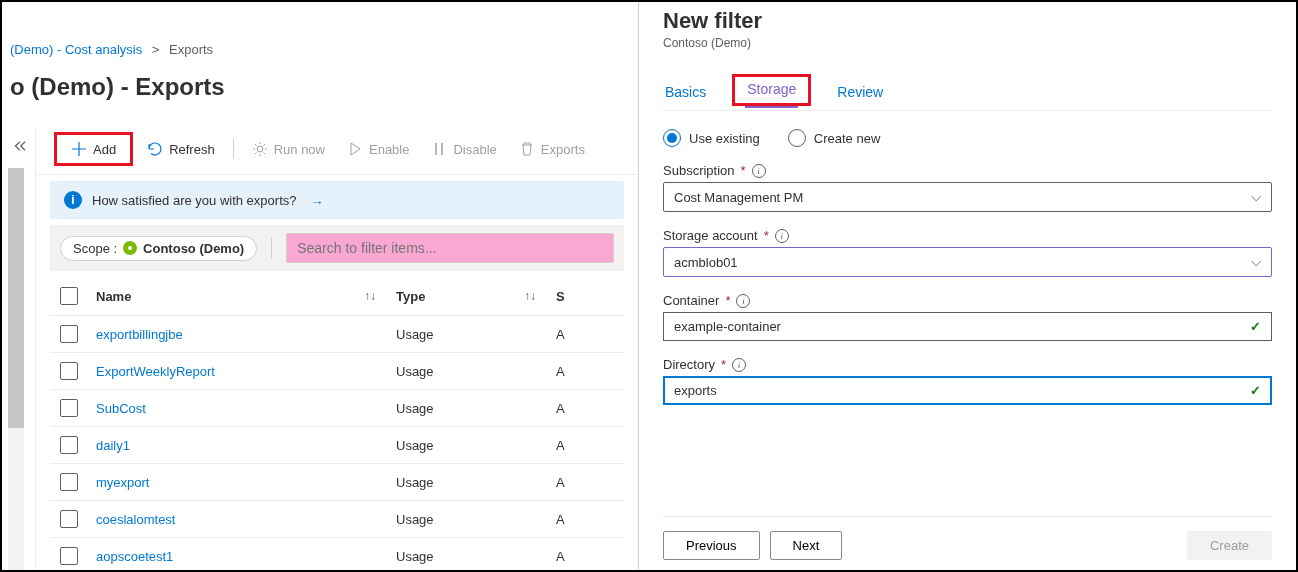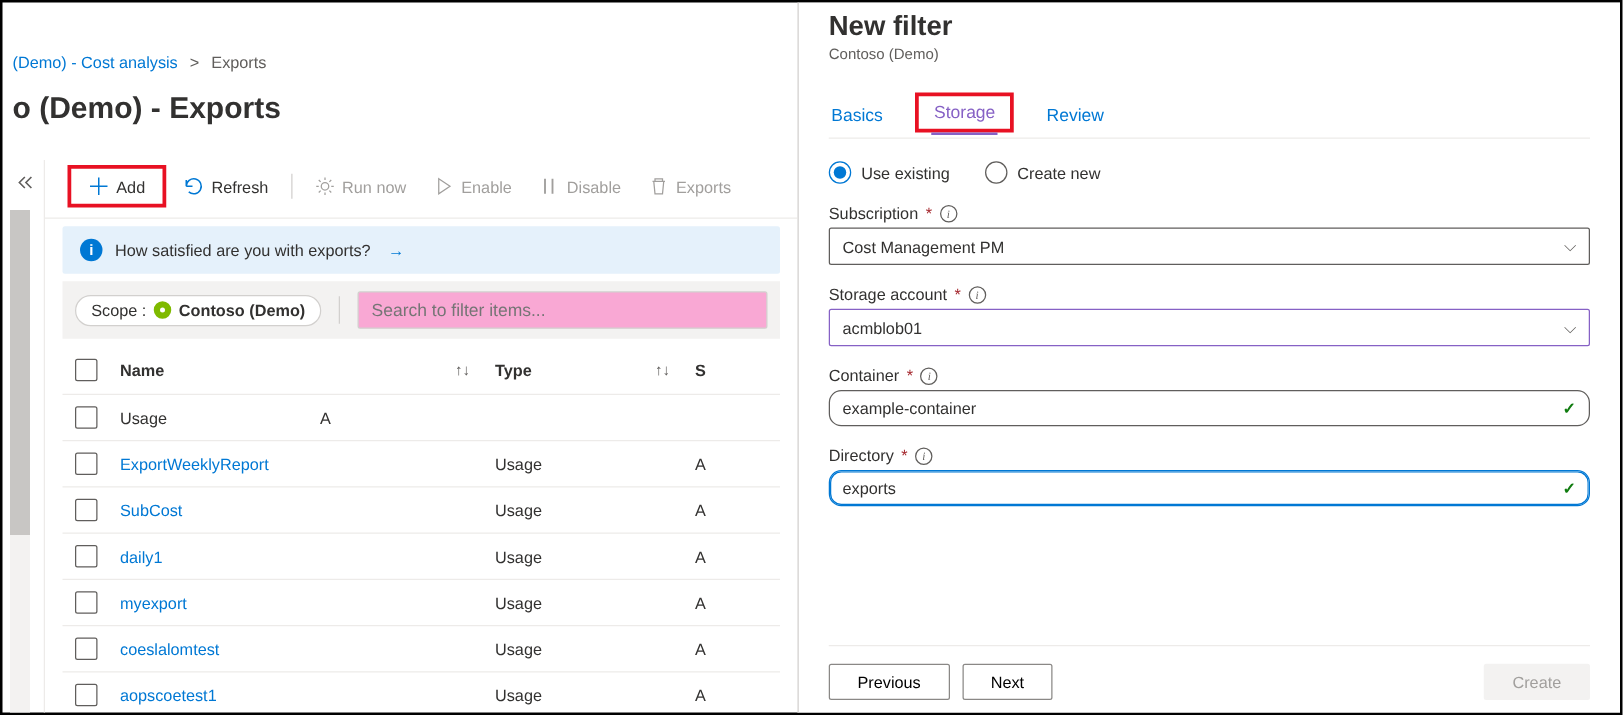--- a/index.html
+++ b/index.html
@@ -64,21 +64,21 @@
 .radio.selected .r { border: 1px solid #0078d4; }
 .radio.selected .r::after { content:""; width:10px; height:10px; border-radius:50%; background:#0078d4; display:block; }
 
 .field { margin-top: 16px; }
 .flabel { display:flex; align-items:center; gap:6px; font-size:13px; margin-bottom:4px; }
 .req { color:#a4262c; }
 .info-c { width:14px; height:14px; border-radius:50%; border:1px solid #605e5c; display:flex; align-items:center; justify-content:center; font-size:9px; color:#605e5c; font-style:italic; font-family: Georgia, serif; }
 .select { border:1px solid #605e5c; padding: 6px 10px; display:flex; justify-content:space-between; align-items:center; border-radius:2px; font-size:13px; cursor:pointer; }
 .select.purple { border-color:#8661c5; }
 .select.valid::after, .txt.valid::after { content:"✓"; color:#107c10; font-weight:bold; }
-.txt { border:1px solid #605e5c; padding: 6px 10px; display:flex; justify-content:space-between; align-items:center; border-radius:10px; font-size:13px; }
+.txt { border:1px solid #605e5c; padding: 6px 10px; display:flex; justify-content:space-between; align-items:center; border-radius:0; font-size:13px; }
 .txt.focus { border: 1px solid #0078d4; box-shadow: inset 0 0 0 1px #0078d4; }
 .chev { color:#605e5c; }
 
 .footer { position:absolute; left:24px; right:24px; bottom: 12px; display:flex; justify-content:space-between; align-items:center; border-top: 1px solid #edebe9; padding-top: 14px; }
 .fbtns { display:flex; gap:10px; }
 .btn { border:1px solid #8a8886; padding: 6px 22px; background:#fff; cursor:pointer; border-radius:2px; font-size:13px; }
 .btn.disabled { background:#f3f2f1; color:#a19f9d; border-color:#f3f2f1; }
 </style>
 </head>
 <body>
@@ -174,20 +174,21 @@
             <span>Type</span>
             <span class="sort-ic">↑↓</span>
           </div>
         <div class="col-s"><span>S</span></div>
       </div>
       <div id="tbody">
           <div class="trow">
             <div class="col-check">
               <span class="check"></span>
             </div>
+            <div class="col-name">exportbillingjbe</div>
             <div class="col-type">Usage</div>
             <div class="col-s">A</div>
           </div>
           <div class="trow">
             <div class="col-check">
               <span class="check"></span>
             </div>
             <div class="col-name">ExportWeeklyReport</div>
             <div class="col-type">Usage</div>
             <div class="col-s">A</div>

